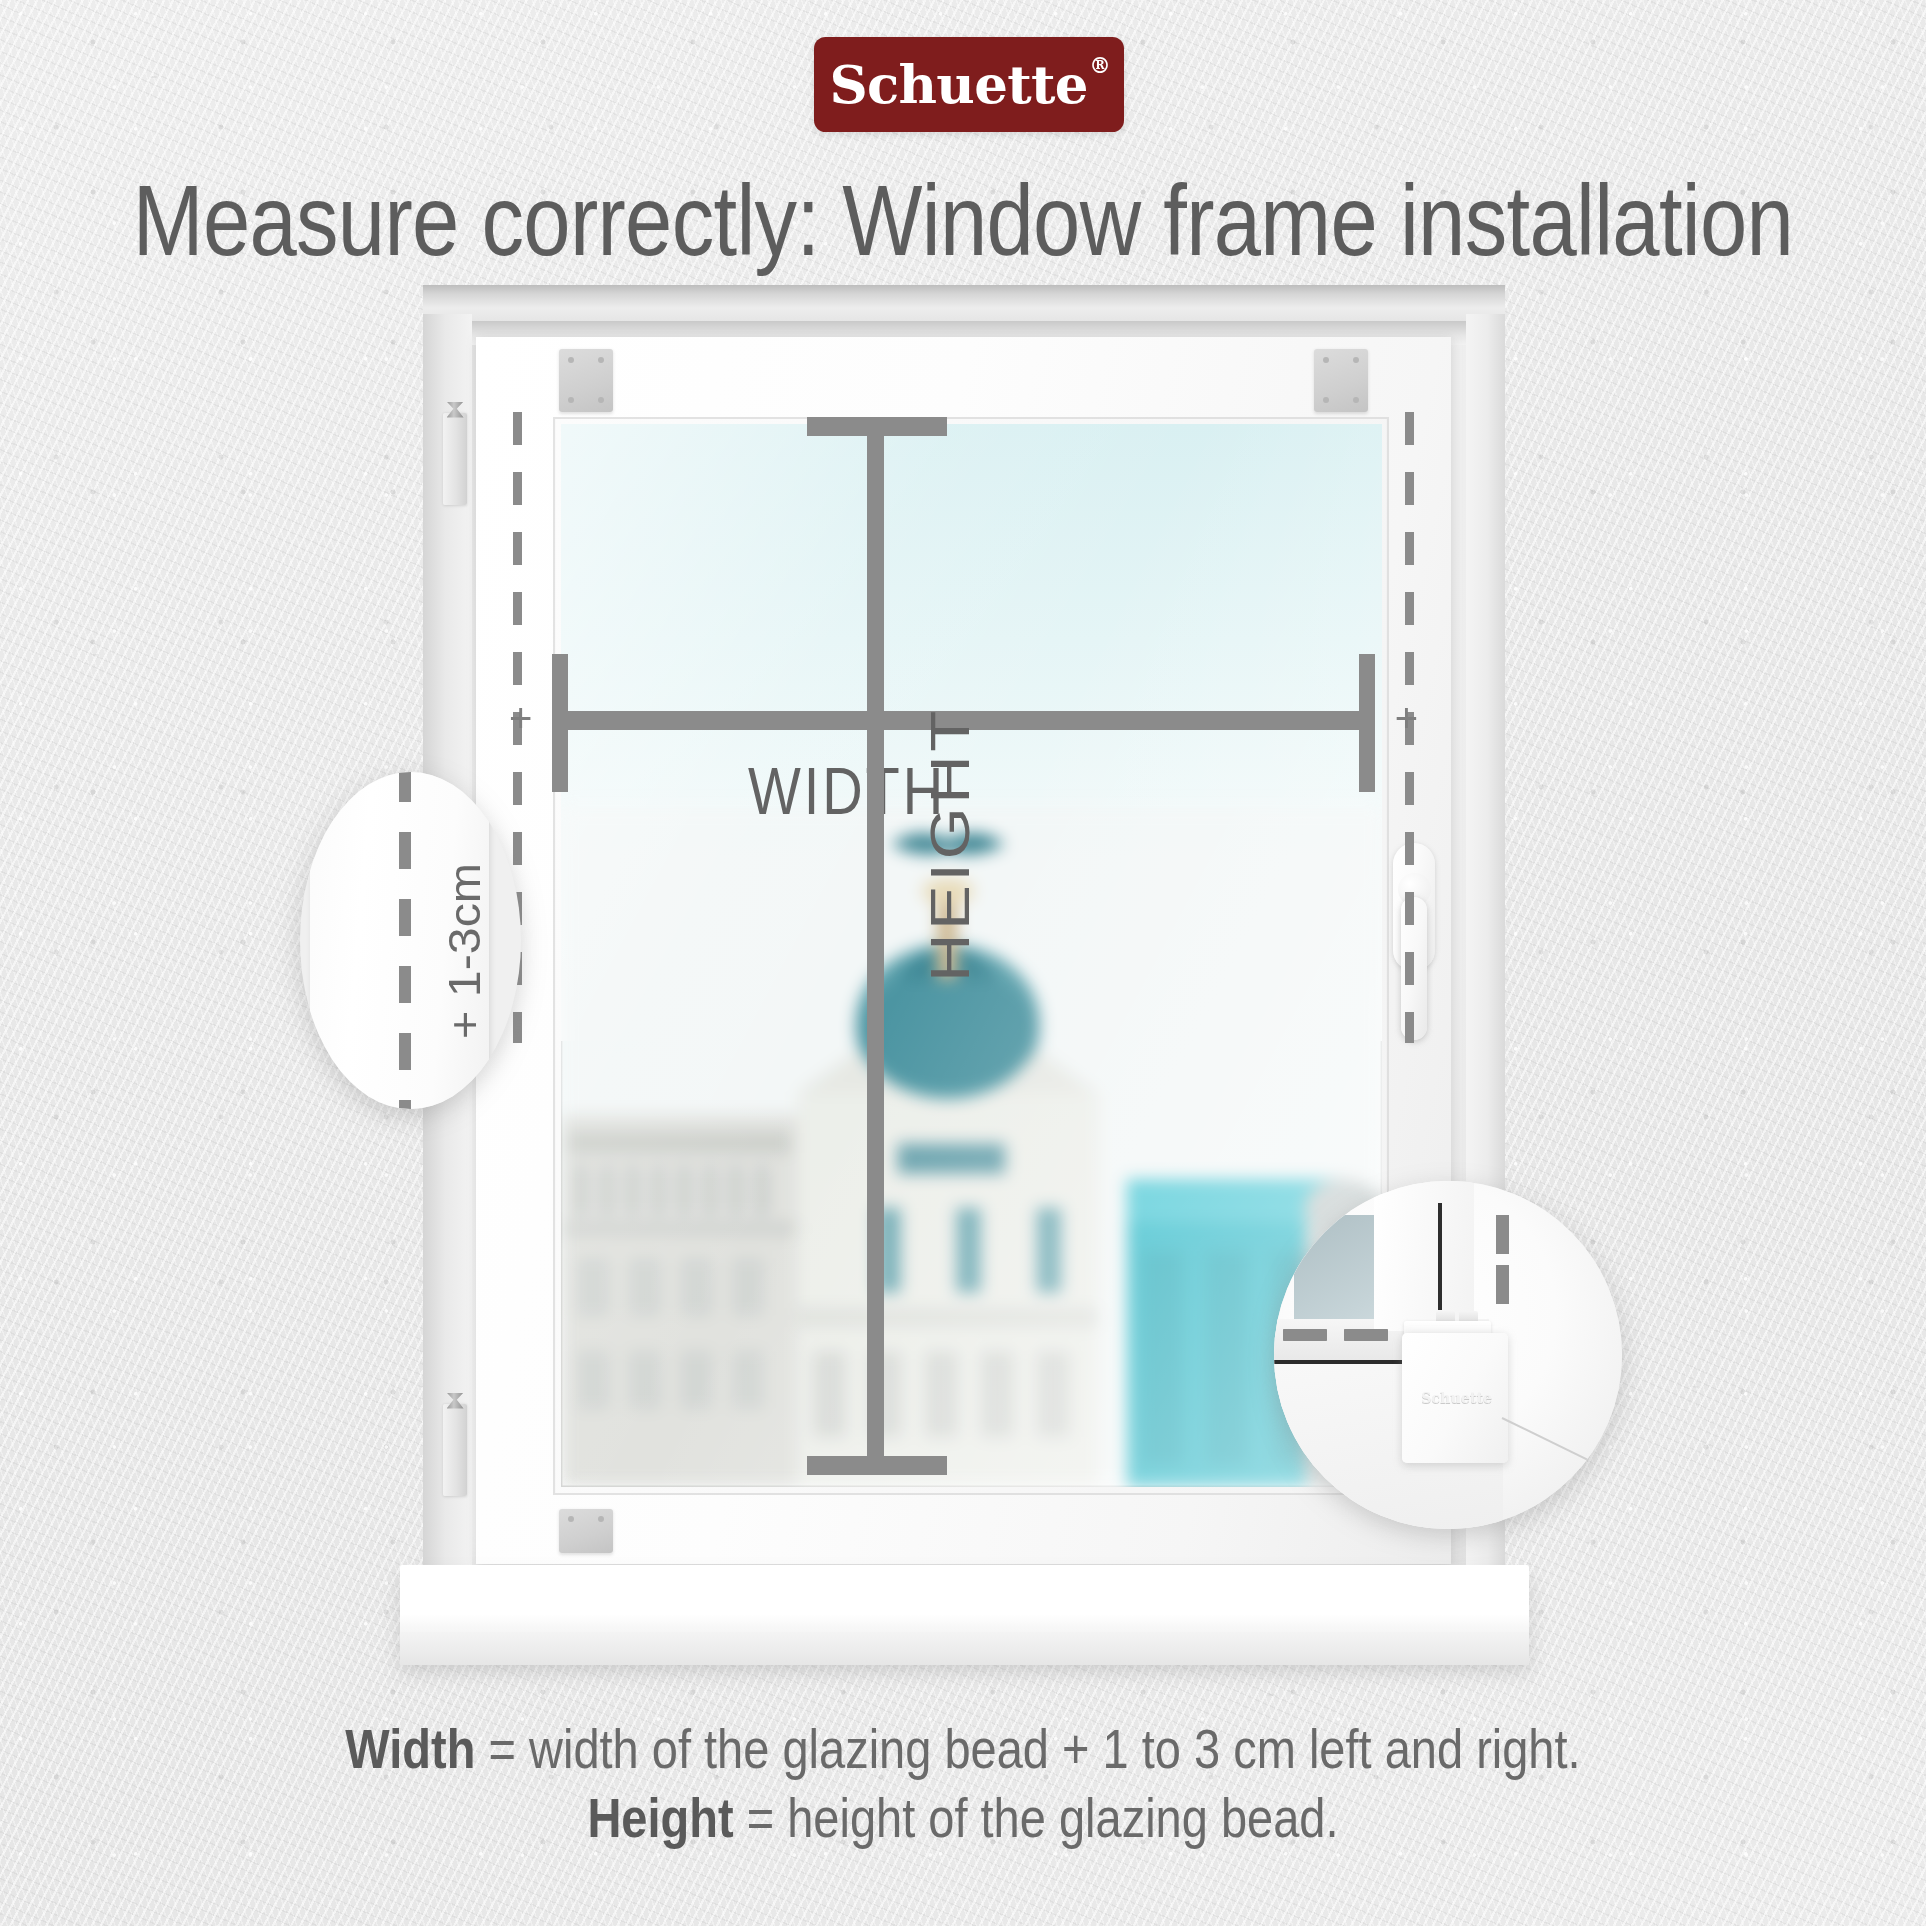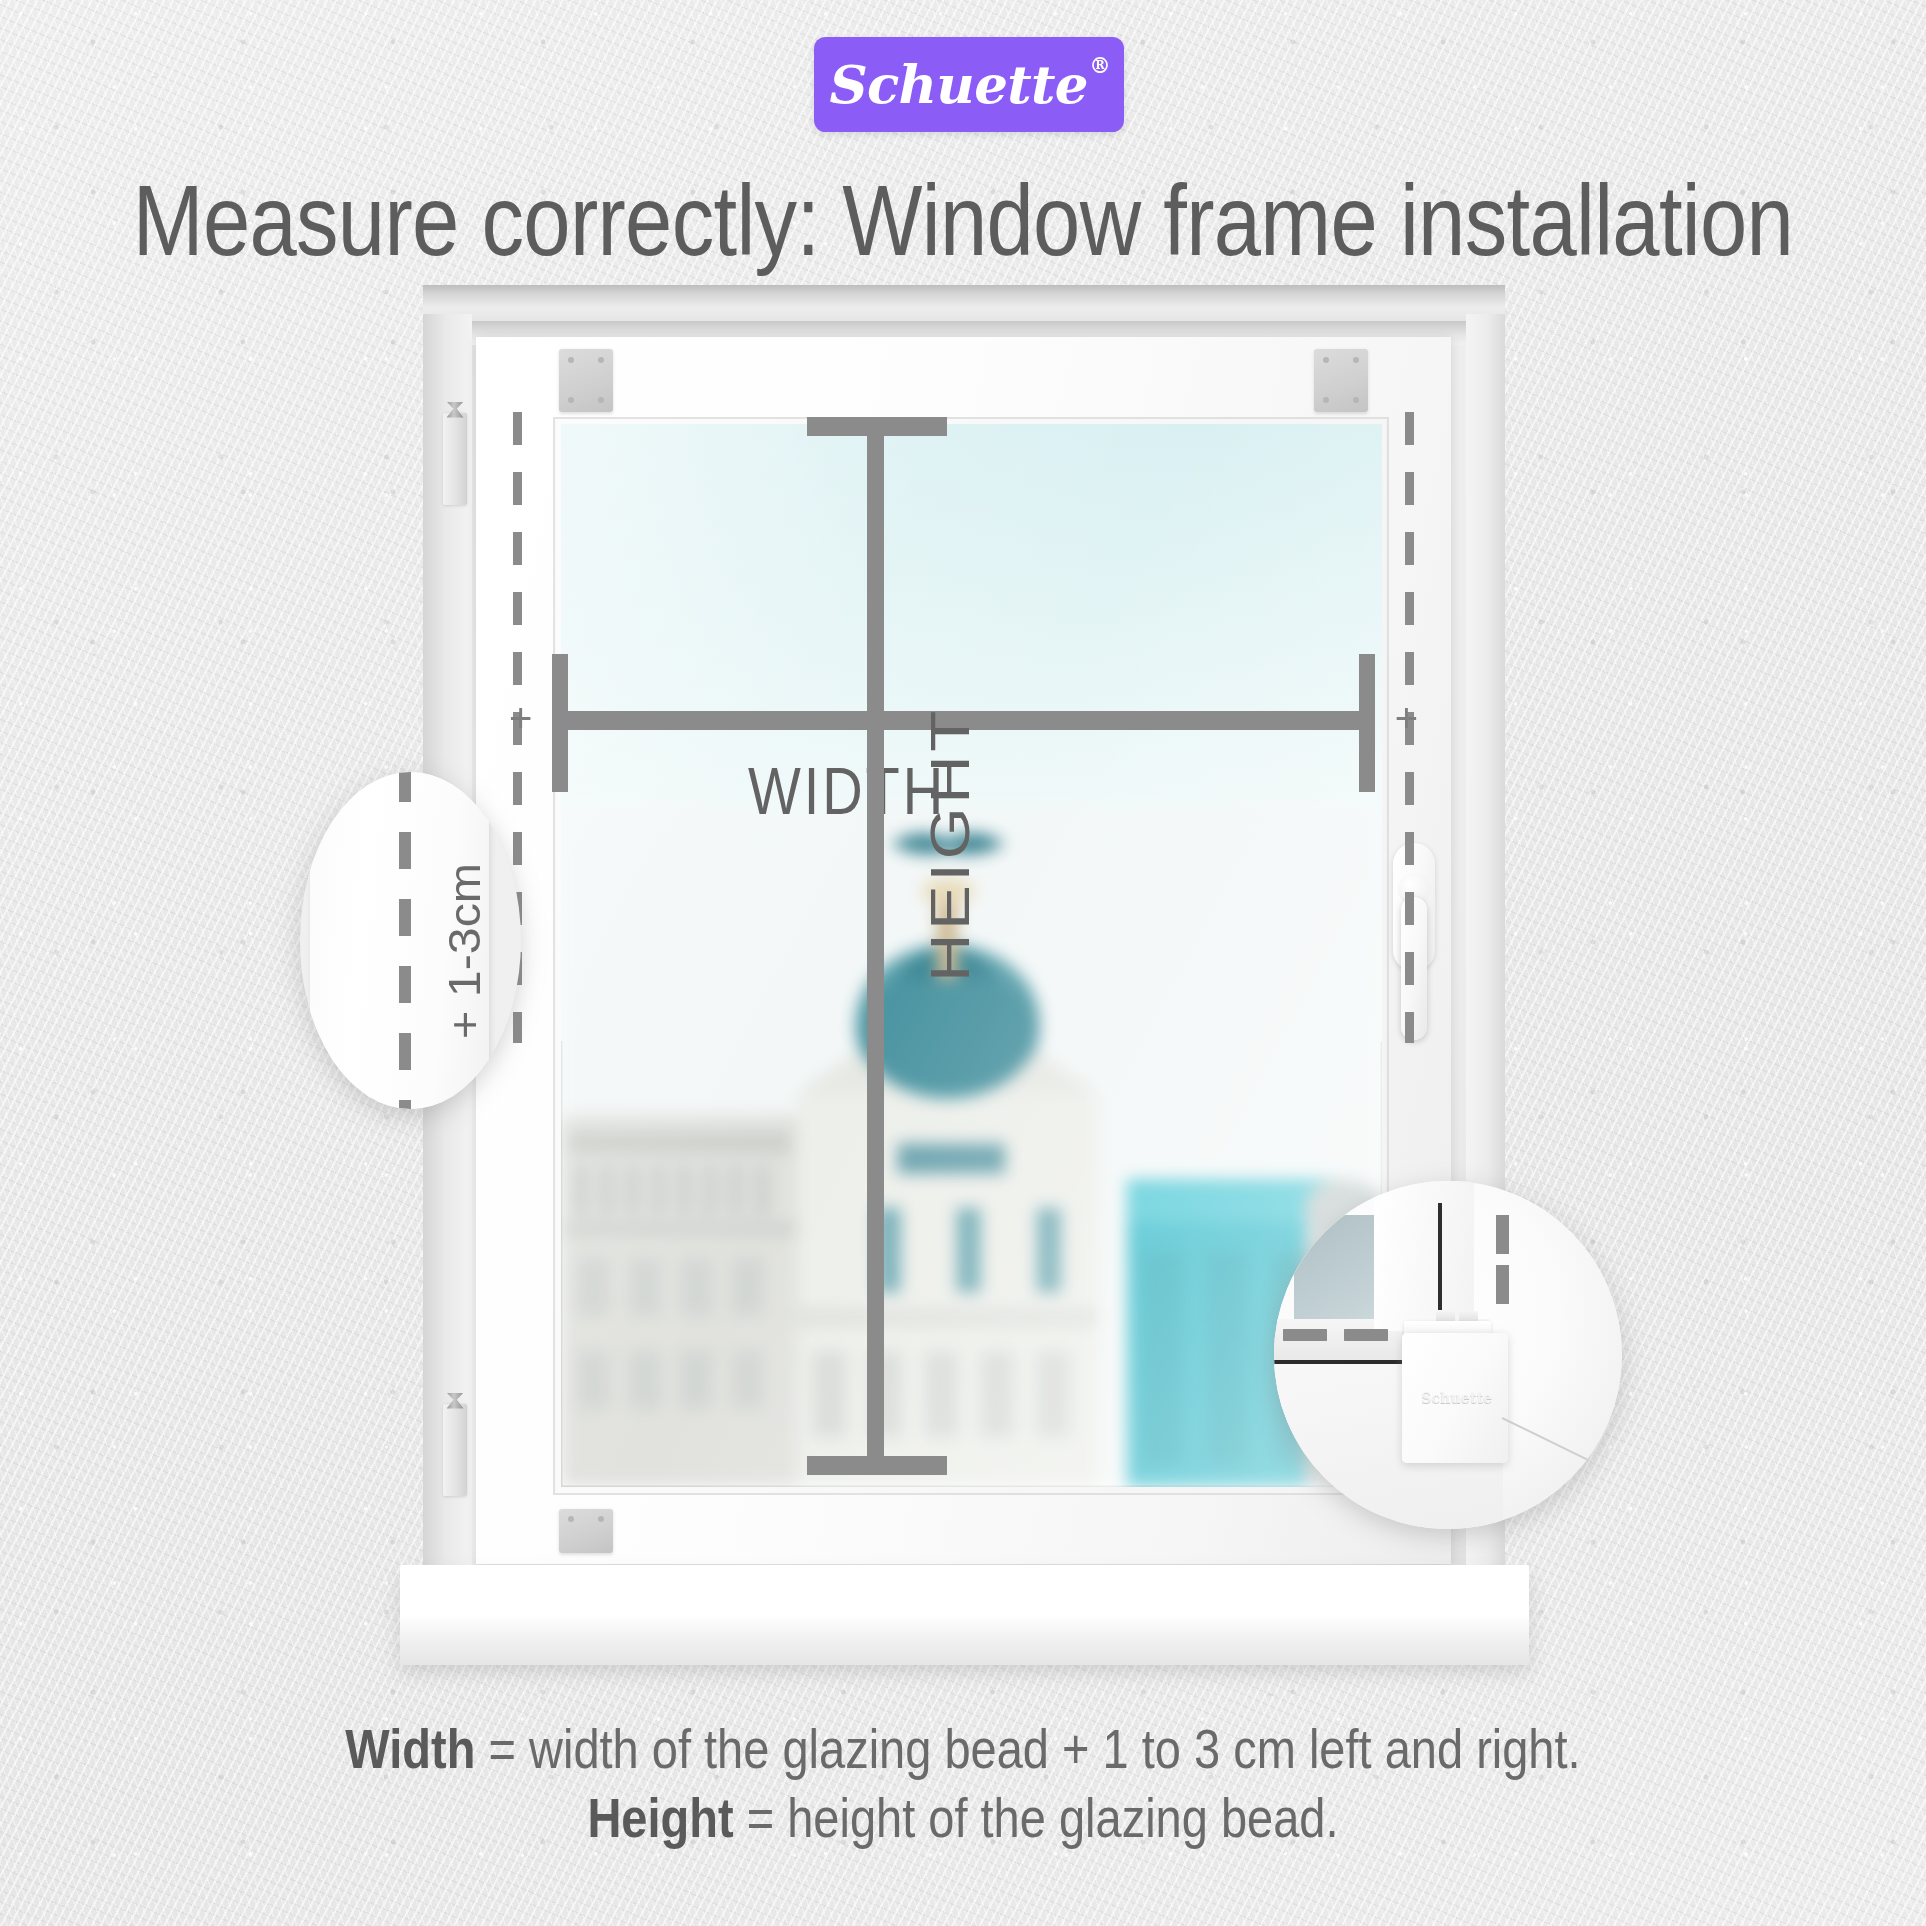--- a/index.html
+++ b/index.html
@@ -281,21 +281,21 @@
   .cap2{top:1790px;}
 </style>
 </head>
 <body>
 
 <div id="stage">
 
   <div class="wall"></div>
   <div class="wall-speckle"></div>
 
-  <div class="logo" style="background:#8b5cf6;font-style:italic;">
+  <div class="logo" style="background:#7f1d1d;">
     <span class="logo-text"><span>Schuette</span><span class="logo-reg">®</span></span>
   </div>
 
   <div class="headline">Measure correctly: Window frame installation</div>
 
   <div class="window-wrap">
 
     <div class="reveal"></div>
     <div class="reveal-top"></div>
     <div class="reveal-top2"></div>

